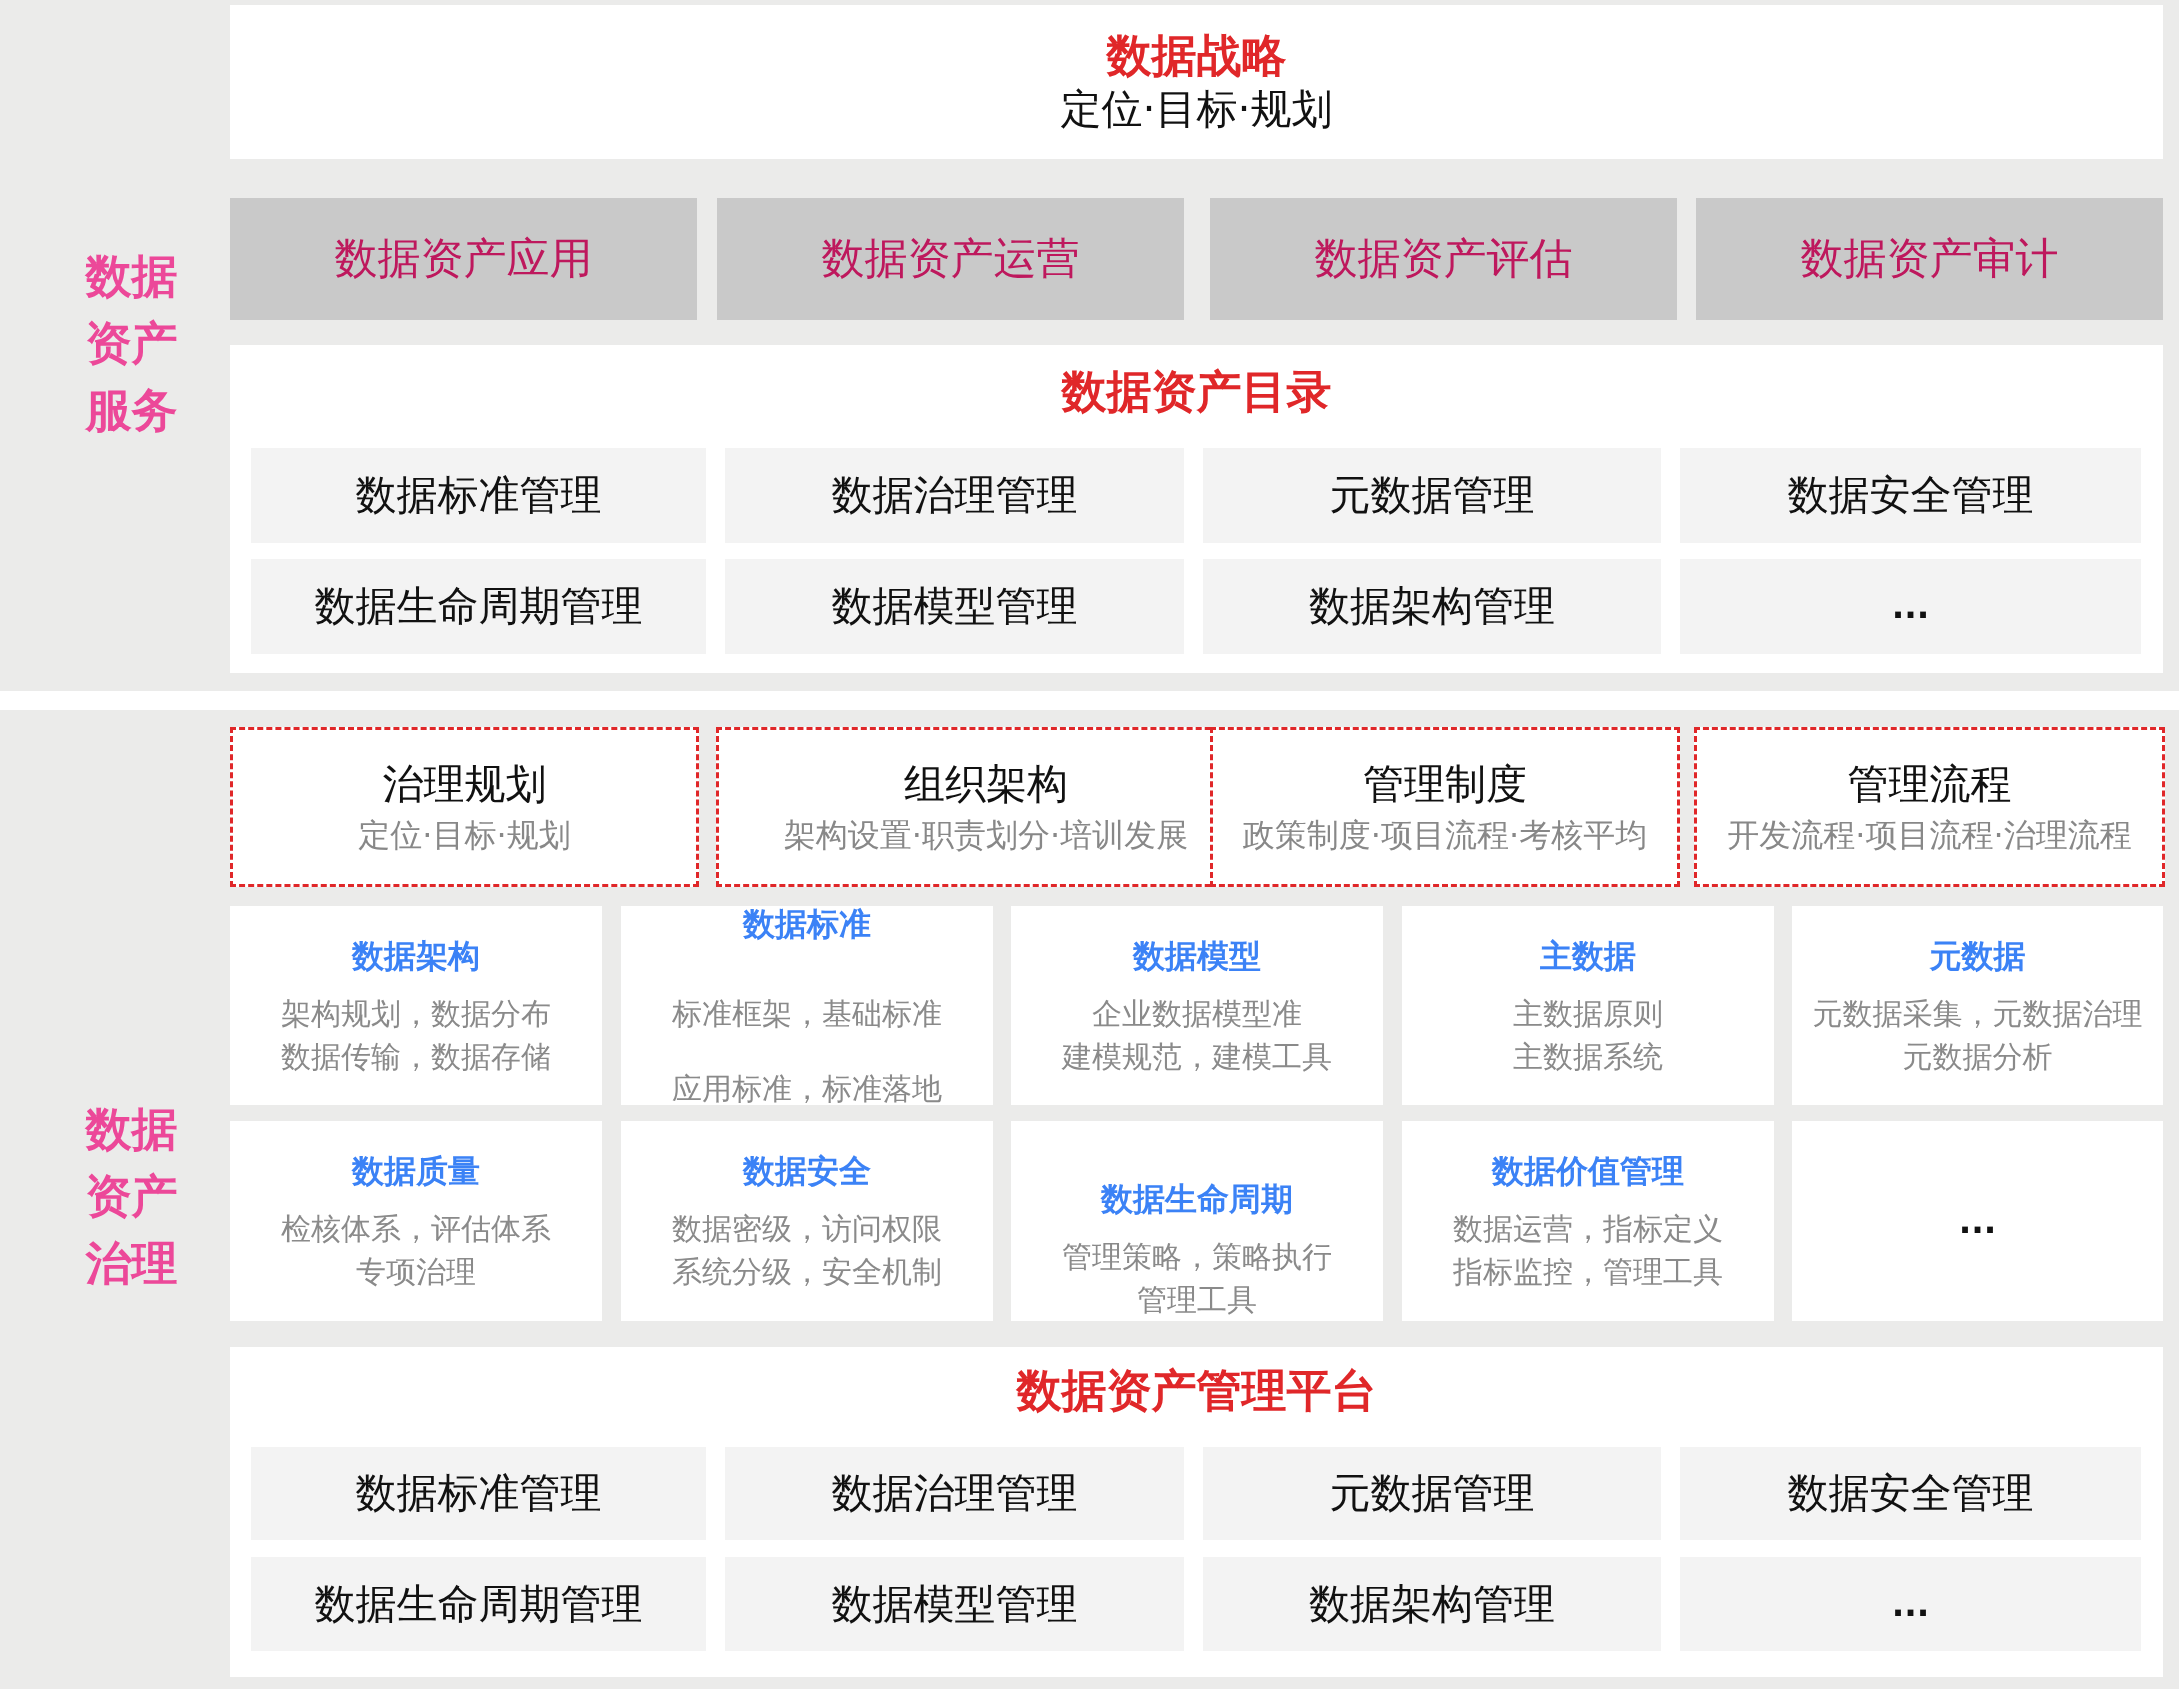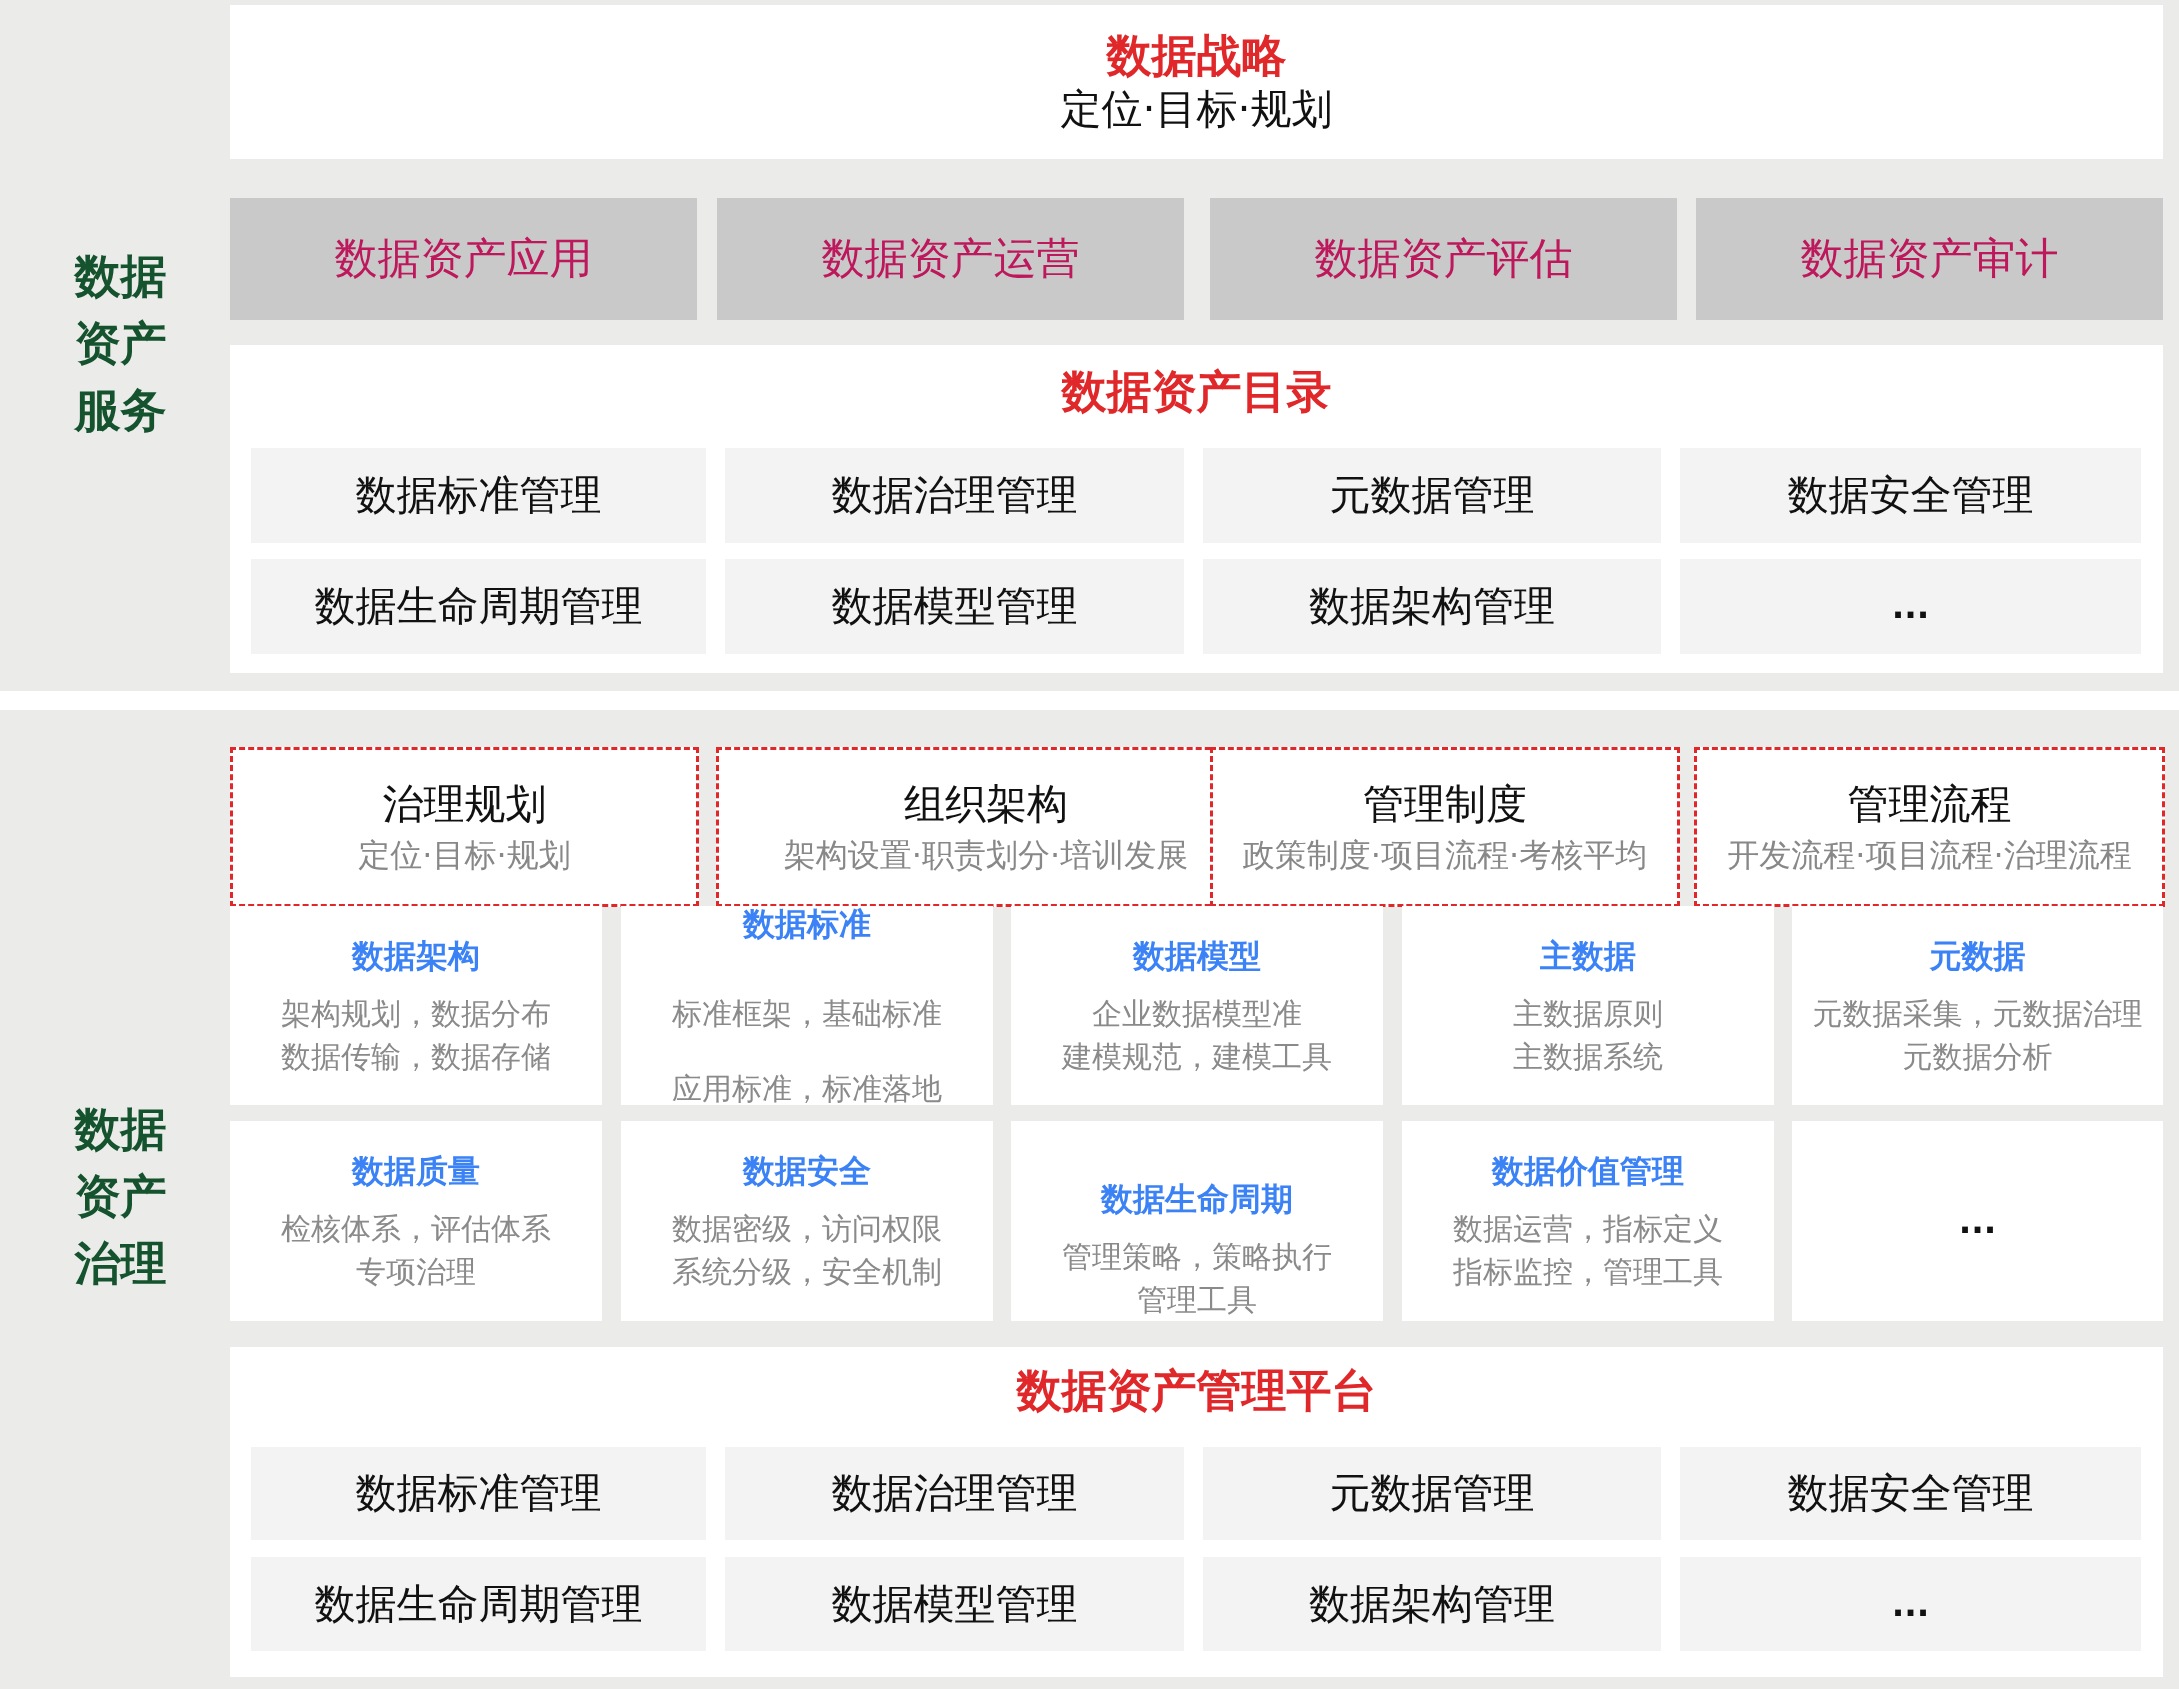--- a/index.html
+++ b/index.html
@@ -1,27 +1,27 @@
 <!DOCTYPE html>
 <html style="font-size:15px"><head>
 <meta charset="utf-8">
 <style>
   html,body{margin:0;padding:0;}
   body{width:2180px;height:1689px;position:relative;background:#ffffff;font-family:"DejaVu Sans","Liberation Sans",sans-serif;overflow:hidden;}
   .abs{position:absolute;box-sizing:border-box;}
   .band{background:#ebebea;left:0;width:2180px;}
-  .side-label{color:#14532d;font-weight:bold;font-size:46px;line-height:67px;width:111px;text-align:center;left:65px;}
+  .side-label{color:#ec4899;font-weight:bold;font-size:46px;line-height:67px;width:111px;text-align:center;left:76px;}
   .side-label span{display:block;}
   .white{background:#ffffff;}
   .center{display:flex;flex-direction:column;align-items:center;justify-content:center;text-align:center;}
   .red-title{color:#e02729;font-weight:bold;font-size:45px;line-height:54px;}
   .black-sub{color:#111111;font-size:41px;line-height:52px;}
   .gray-box{background:#c9c9c9;color:#be185d;font-size:43px;}
   .item{background:#f3f3f3;color:#111111;font-size:41px;}
-  .dashed{background:#ffffff;border:3.7px dashed #e02729;margin-top:20px;}
+  .dashed{background:#ffffff;border:3.7px dashed #e02729;}
   .dash-title{color:#111111;font-size:41px;line-height:56px;}
   .dash-sub{color:#888888;font-size:32px;line-height:46px;}
   .card-title{color:#3b82f6;font-weight:bold;font-size:32px;line-height:45px;margin-bottom:13px;}
   .card-line{color:#8a8a8a;font-size:30px;line-height:43px;}
   .ellipsis{color:#111111;font-size:33px;font-weight:bold;}
 </style>
 </head>
 <body>
 
 <div class="abs band" style="top:0;height:691px;"></div>

